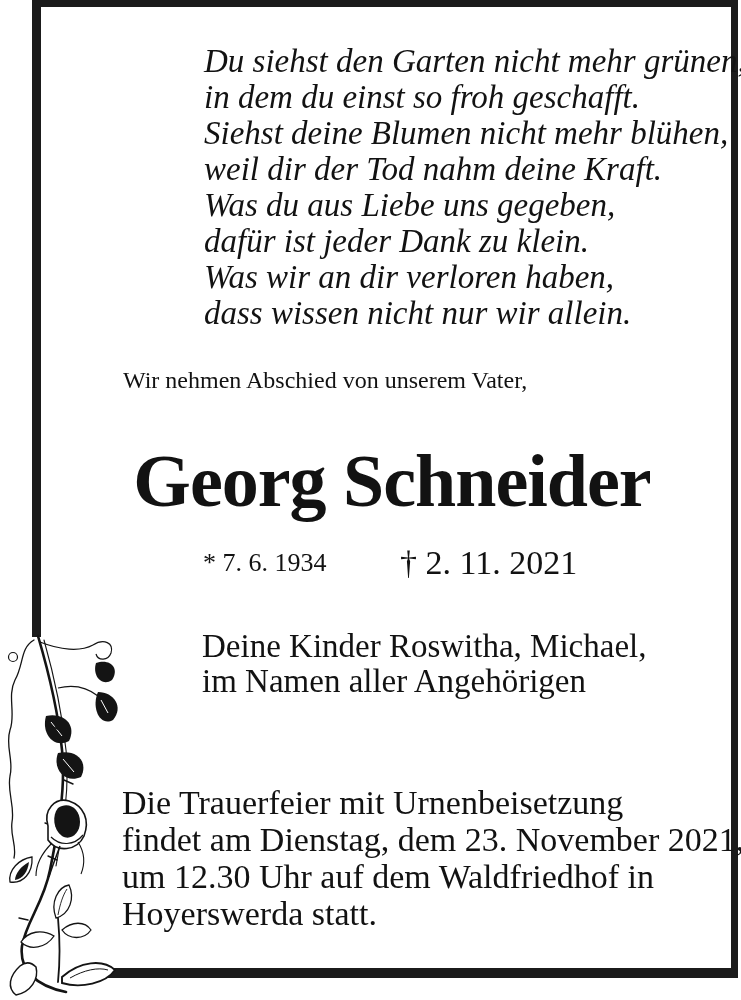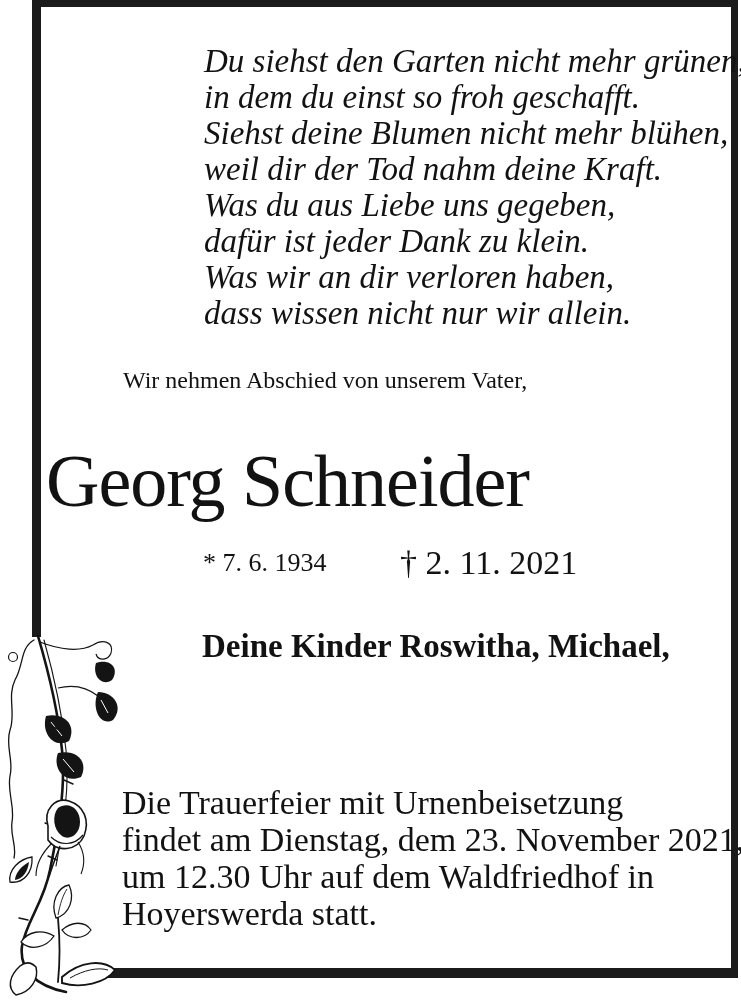--- a/index.html
+++ b/index.html
@@ -10,26 +10,26 @@
   .bar{position:absolute;background:#1b1b1b;z-index:1;}
   #bar-top{left:32px;top:0;width:706px;height:7px;}
   #bar-left{left:32px;top:0;width:9px;height:637px;}
   #bar-right{left:731px;top:0;width:7px;height:978px;}
   #bar-bottom{left:36px;top:968px;width:702px;height:10px;}
 
   .txt{position:absolute;z-index:3;white-space:nowrap;}
 
   #poem{left:204px;top:43px;font-style:italic;font-size:33px;line-height:36px;}
   #intro{left:123px;top:361px;font-size:24px;line-height:39px;}
-  #name{left:46px;top:444px;width:692px;
-        font-size:74px;font-weight:normal;line-height:74px;letter-spacing:-1px;}
+  #name{left:46px;top:444px;width:692px;text-align:center;
+        font-size:74px;font-weight:bold;line-height:74px;letter-spacing:-1px;}
   #birth{left:203px;top:546px;font-size:26px;line-height:34px;}
   #death{left:400px;top:546px;font-size:34px;line-height:34px;}
   #mourners{left:202px;top:629px;font-size:33px;line-height:35px;}
-  #mourners .b{font-weight:bold;}
+  #mourners .b{font-weight:normal;}
   #funeral{left:122px;top:784px;font-size:34px;line-height:37px;}
 
   #flower{position:absolute;left:0;top:630px;width:150px;height:370px;z-index:2;}
 </style>
 </head>
 <body>
 
 <div class="bar" id="bar-top"></div>
 <div class="bar" id="bar-left"></div>
 <div class="bar" id="bar-right"></div>
@@ -50,20 +50,21 @@
   <div>Wir nehmen Abschied von unserem Vater,</div>
 </div>
 
 <div class="txt" id="name">Georg Schneider</div>
 
 <div class="txt" id="birth">* 7. 6. 1934</div>
 <div class="txt" id="death">† 2. 11. 2021</div>
 
 <div class="txt" id="mourners">
   <div class="b">Deine Kinder Roswitha, Michael,</div>
+  <div>im Namen aller Angehörigen</div>
 </div>
 
 <div class="txt" id="funeral">
   <div>Die Trauerfeier mit Urnenbeisetzung</div>
   <div>findet am Dienstag, dem 23. November 2021,</div>
   <div>um 12.30 Uhr auf dem Waldfriedhof in</div>
   <div>Hoyerswerda statt.</div>
 </div>
 
 <svg id="flower" viewBox="0 0 150 370" width="150" height="370" xmlns="http://www.w3.org/2000/svg">

